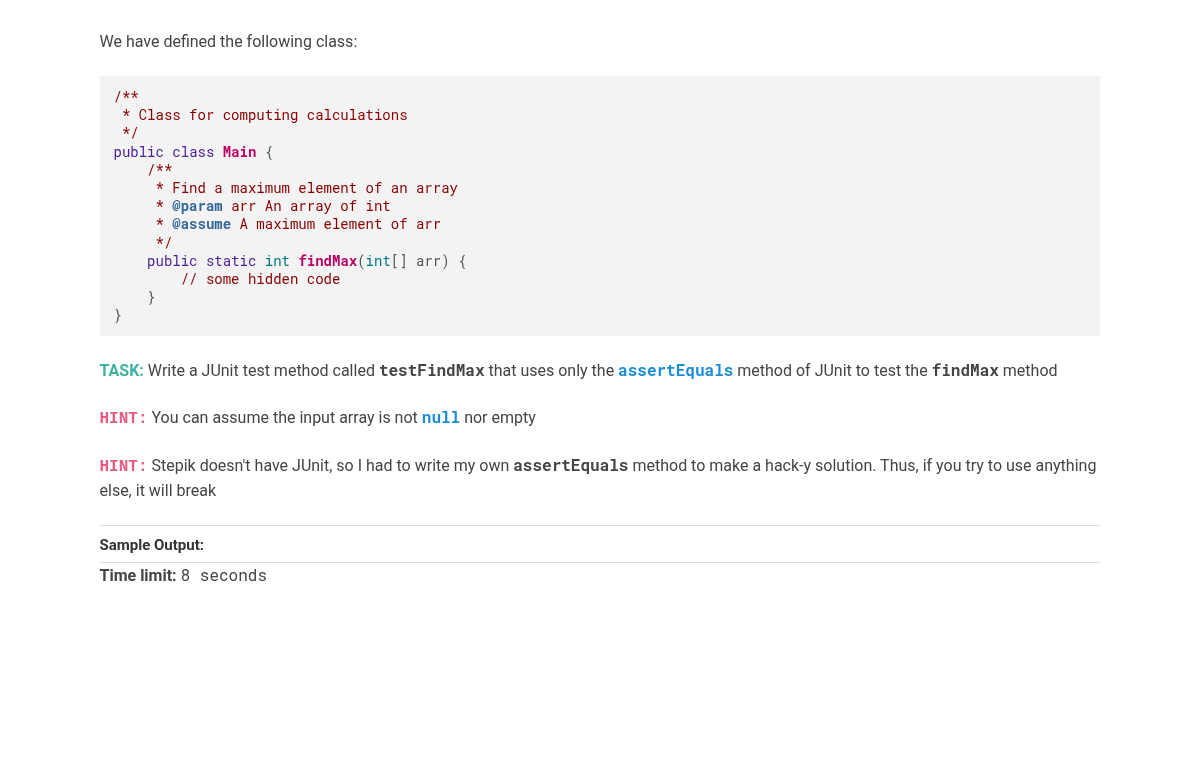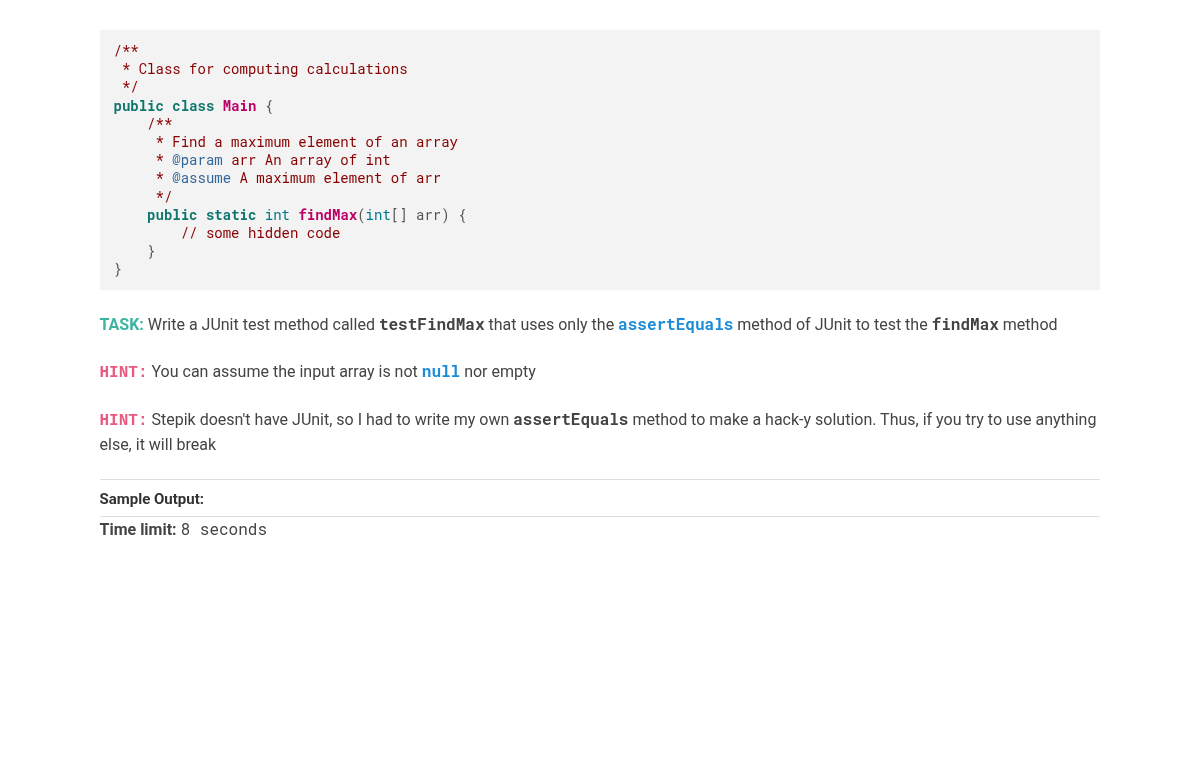--- a/index.html
+++ b/index.html
@@ -29,24 +29,24 @@
       padding: 12px 14px;
       margin-bottom: 22px;
       font-family: "Roboto Mono", "Courier New", Consolas, monospace;
       font-size: 14px;
       line-height: 1.3;
       white-space: pre;
       overflow-x: auto;
       color: #555;
     }
     .c-comment { color: #880000; }
-    .c-keyword { color: #0f766e; font-weight: bold; }
+    .c-keyword { color: #4c1d95; font-weight: normal; }
     .c-type { color: #007788; }
     .c-class { color: #bb0066; font-weight: bold; }
-    .c-doctag { color: #336699; font-weight: normal; }
+    .c-doctag { color: #336699; font-weight: bold; }
     .inline-code {
       font-family: "Roboto Mono", "Courier New", Consolas, monospace;
       font-weight: bold;
     }
     .ic-teal { color: #3bb3a1; font-weight: bold; }
     .ic-pink { color: #e85a7f; font-weight: bold; font-family: Liberation Mono, monospace; }
     .ic-blue { color: #1a8cd8; font-weight: bold; font-family: "Roboto Mono", "Courier New", Consolas, monospace; }
     .sample-header {
       font-weight: bold;
       padding: 10px 0 8px;
@@ -68,20 +68,21 @@
     }
     .mono-val {
       font-family: "Roboto Mono", "Courier New", Consolas, monospace;
     }
   </style>
 </head>
 <body>
 
 <div class="container">
 
+  <p>We have defined the following class:</p>
 
   <div class="code-block"><span class="c-comment">/**</span>
 <span class="c-comment"> * Class for computing calculations</span>
 <span class="c-comment"> */</span>
 <span class="c-keyword">public</span> <span class="c-keyword">class</span> <span class="c-class">Main</span><span> {</span>
 <span class="c-comment">    /**</span>
 <span class="c-comment">     * Find a maximum element of an array</span>
 <span class="c-comment">     * </span><span class="c-doctag">@param</span><span class="c-comment"> arr An array of int</span>
 <span class="c-comment">     * </span><span class="c-doctag">@assume</span><span class="c-comment"> A maximum element of arr</span>
 <span class="c-comment">     */</span>

